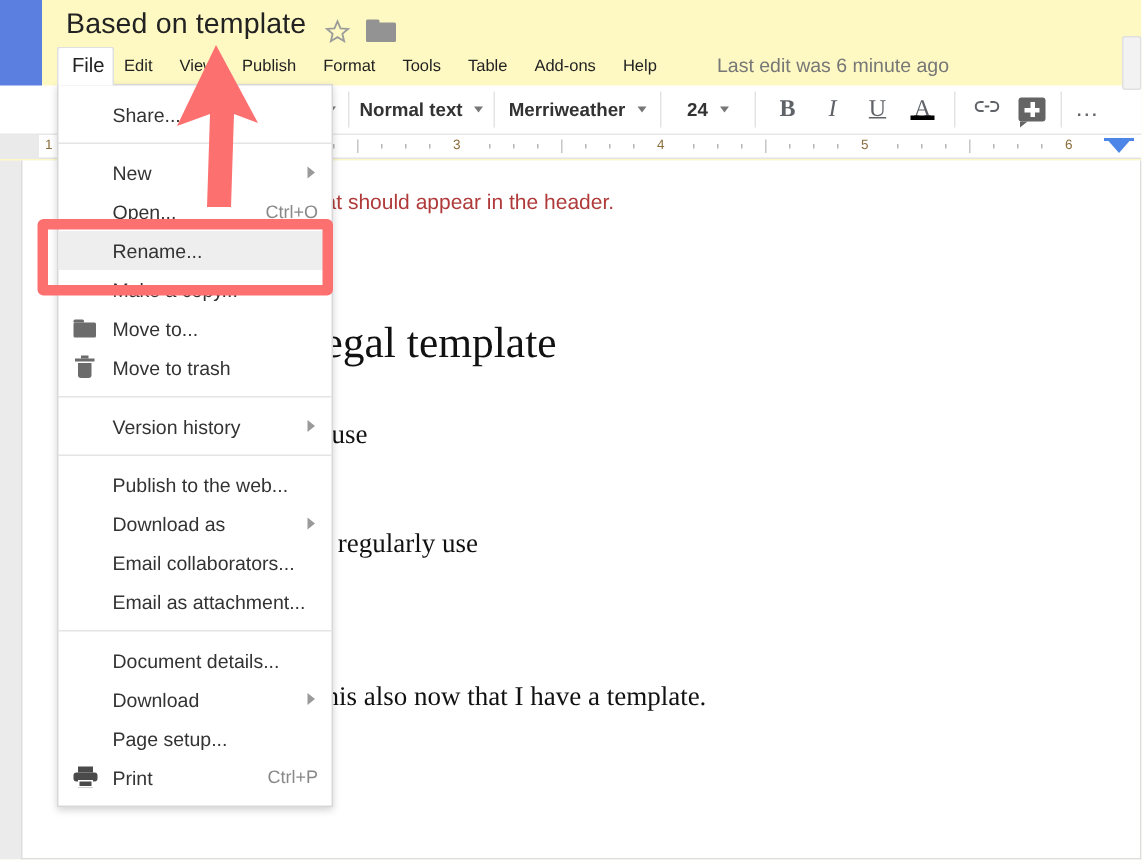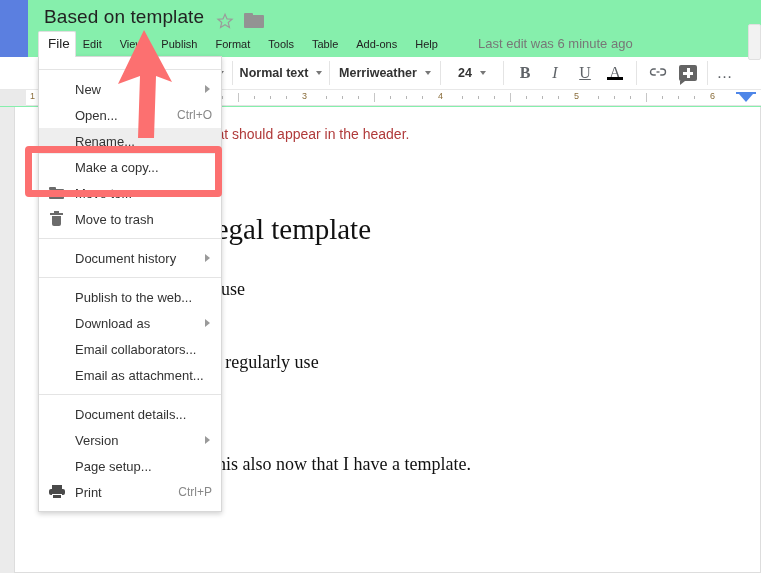--- a/index.html
+++ b/index.html
@@ -2,21 +2,21 @@
 <html><head>
 <meta charset="utf-8">
 <style>
   * { box-sizing: border-box; margin: 0; padding: 0; }
   html, body {
     width: 761px; height: 573px;
     overflow: hidden;
     font-family: "Liberation Sans", sans-serif;
     background: #ffffff;
   }
-  #root { position: relative; width: 761px; height: 573px; background:#86efac; }
+  #root { position: relative; width: 761px; height: 573px; background:#fef9c3; }
 
   
   .docs-logo {
     position: absolute; left: 0; top: 0; width: 28px; height: 106px;
     background: #5b7fe0;
   }
   .docs-logo .bars { position:absolute; left:5px; top:58px; width:18px; }
   .docs-logo .bars i { display:block; background:#fff; height:3px; margin-bottom:3px; border-radius:1px; }
   .docs-logo .bars i:nth-child(1){ width:18px; }
   .docs-logo .bars i:nth-child(2){ width:18px; }
@@ -326,20 +326,23 @@
   </div>
 
   <div class="scrollbar"></div>
 
   <div class="file-tab-cover">
     <span>File</span>
   </div>
 
   <div class="menu">
 
+    <div class="menu-row">
+      <span class="mlabel">Share...</span>
+    </div>
     <div class="menu-sep"></div>
 
     <div class="menu-row">
       <span class="mlabel">New</span>
       <span class="marrow"></span>
     </div>
     <div class="menu-row">
       <span class="mlabel">Open...</span>
       <span class="mkey">Ctrl+O</span>
     </div>
@@ -360,21 +363,21 @@
       <span class="mi-icon ic-trash">
           <span class="hdl"></span>
           <span class="lid"></span>
           <span class="can"></span>
         </span>
       <span class="mlabel">Move to trash</span>
     </div>
     <div class="menu-sep"></div>
 
     <div class="menu-row">
-      <span class="mlabel">Document history</span>
+      <span class="mlabel">Version history</span>
       <span class="marrow"></span>
     </div>
     <div class="menu-sep"></div>
 
     <div class="menu-row">
       <span class="mlabel">Publish to the web...</span>
     </div>
     <div class="menu-row">
       <span class="mlabel">Download as</span>
       <span class="marrow"></span>
@@ -384,21 +387,21 @@
     </div>
     <div class="menu-row">
       <span class="mlabel">Email as attachment...</span>
     </div>
     <div class="menu-sep"></div>
 
     <div class="menu-row">
       <span class="mlabel">Document details...</span>
     </div>
     <div class="menu-row">
-      <span class="mlabel">Version</span>
+      <span class="mlabel">Download</span>
       <span class="marrow"></span>
     </div>
     <div class="menu-row">
       <span class="mlabel">Page setup...</span>
     </div>
     <div class="menu-row">
       <span class="mi-icon ic-print">
           <span class="top"></span>
           <span class="mid"></span>
           <span class="bot"></span>

